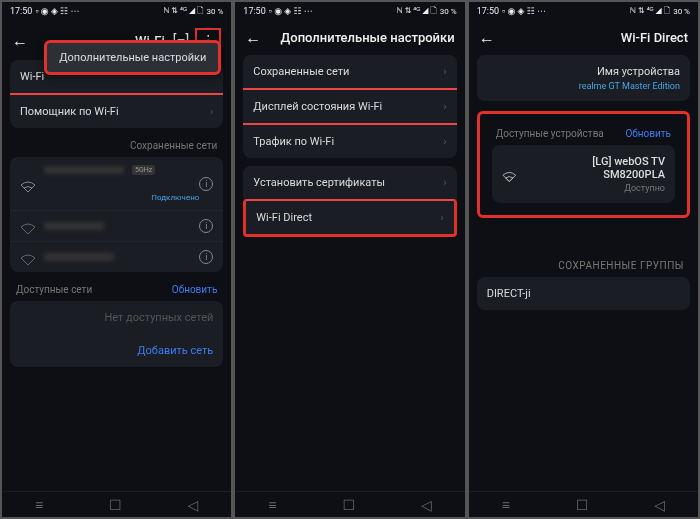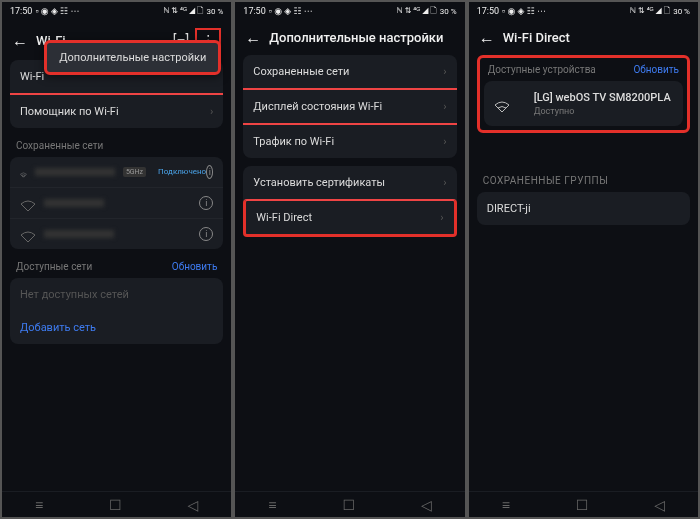--- a/index.html
+++ b/index.html
@@ -12,20 +12,21 @@
     height: 519px;
     padding: 2px;
   }
   .phone {
     flex: 1;
     background: #0d0f14;
     display: flex;
     flex-direction: column;
     position: relative;
     overflow: hidden;
+    text-align: right;
   }
   .status-bar {
     display: flex;
     justify-content: space-between;
     align-items: center;
     padding: 3px 8px;
     font-size: 9px;
     color: #eee;
     height: 18px;
   }
@@ -87,21 +88,21 @@
   .wifi-icon {
     width: 16px; height: 12px; display: inline-block; margin-right: 8px;
     position: relative;
   }
   .wifi-icon svg { width: 100%; height: 100%; }
   .net-row {
     display: flex; align-items: center; padding: 8px 10px;
     border-top: 1px solid #22252b;
   }
   .net-row:first-child { border-top: none; }
-  .net-info { flex: 1; display: flex; flex-direction: row; gap: 12px; }
+  .net-info { flex: 1; display: flex; flex-direction: column; gap: 18px; }
   .net-name {
     color: #999; font-size: 10px;
     filter: blur(2px);
     background: #333; height: 8px; width: 80px;
   }
   .net-status { font-size: 8px; color: #4aa3e8; }
   .badge {
     font-size: 7px; background: #333; color: #999;
     padding: 1px 3px; border-radius: 2px; margin-left: 4px;
   }
@@ -139,21 +140,21 @@
     padding: 10px;
     background: #1a1d23;
     border-radius: 8px;
   }
   .avail-info { display: flex; flex-direction: column; gap: 2px; }
   .avail-name { color: #ddd; font-size: 11px; font-weight: 500; }
   .avail-status { color: #777; font-size: 9px; }
   .red-section {
     border: 3px solid #e3302a;
     border-radius: 6px;
-    padding: 4px;
+    padding: 12px;
     margin-bottom: 8px;
   }
   .red-section .section-header { padding: 2px 4px 6px; }
 </style>
 </head>
 <body>
 
 <div class="phone">
   <div class="status-bar">
     <div class="status-left">
@@ -299,20 +300,24 @@
     <div class="status-right">
       <span>ℕ ⇅ ⁴ᴳ ◢ 🗋</span>
       <span>30 %</span>
     </div>
   </div>
   <div class="header">
     <span class="back-arrow">←</span>
     <span class="header-title">Wi-Fi Direct</span>
   </div>
   <div class="content">
+    <div class="device-card" style="margin-bottom:10px;">
+      <div class="device-title">Имя устройства</div>
+      <div class="device-sub">realme GT Master Edition</div>
+    </div>
     <div class="red-section">
       <div class="section-header">
         <span class="lbl">Доступные устройства</span>
         <span class="action">Обновить</span>
       </div>
       <div class="avail-row">
         <span class="wifi-icon">
           <svg viewBox="0 0 16 12">
               <path d="M8 11 L1 4 Q8 -2 15 4 Z M8 11 L4 7 Q8 4 12 7 Z" fill="none" stroke="#bbb" stroke-width="1"></path>
             </svg>

